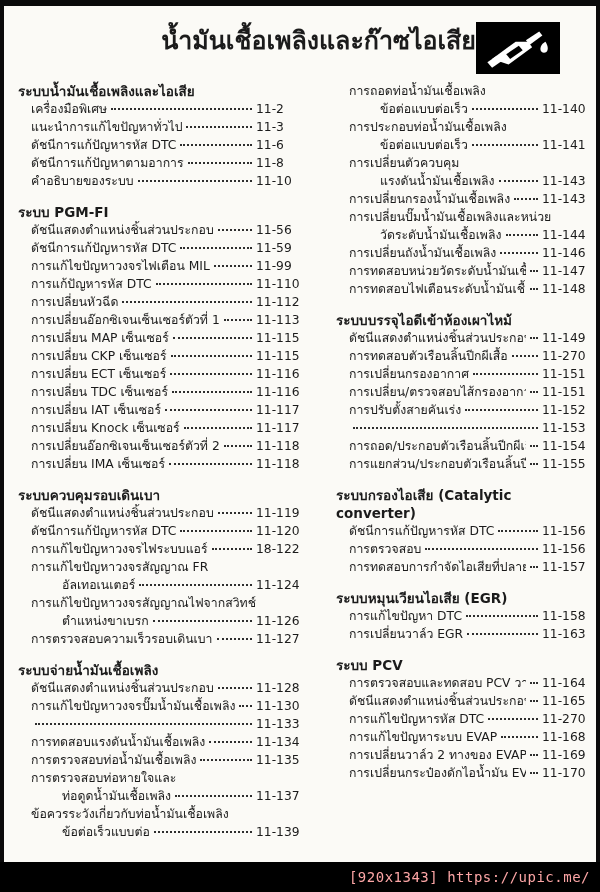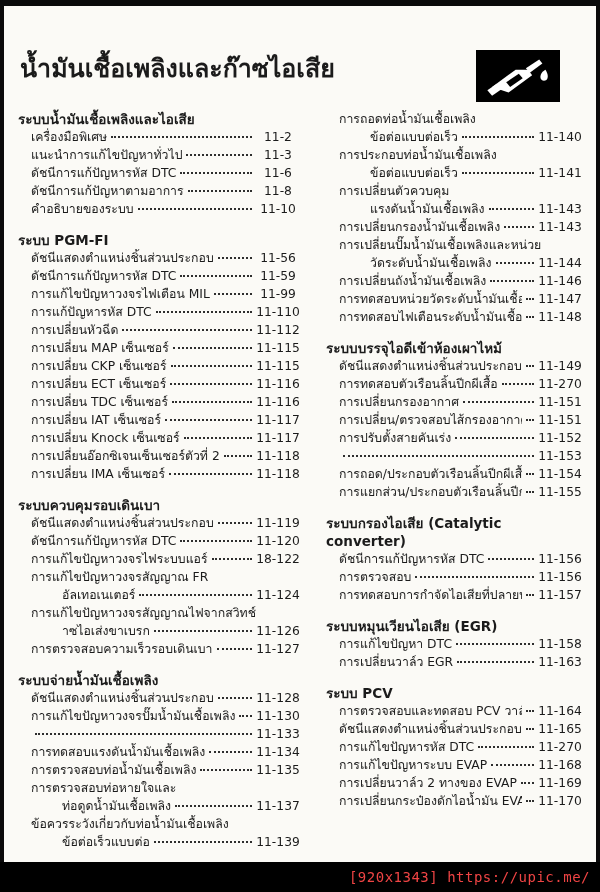--- a/index.html
+++ b/index.html
@@ -13,35 +13,35 @@
   .page {
     position:absolute;
     top:6px; left:4px; right:4px; bottom:30px;
     background:#fbfaf6;
     color:#1b1b1b;
     box-sizing:border-box;
     padding:12px 14px 0 14px;
     overflow:hidden;
   }
   .header-row {
-    display:flex; justify-content:space-between; align-items:flex-start;margin-top:28px;
+    display:flex; justify-content:flex-end; align-items:flex-start;
   }
   .page-title {
     font-size:25px; font-weight:bold; line-height:1.2;
     margin-top:8px; margin-left:2px;
     letter-spacing:0px;
   }
   .icon-box {
     width:84px; height:52px; background:#000;
     margin:4px 22px 0 0;
     display:flex; align-items:center; justify-content:center;
     flex:none;
   }
   .columns {
-    display:flex; gap:26px; margin-top:8px;
+    display:flex; gap:36px; margin-top:8px;
   }
   .col { box-sizing:border-box; }
   .col-left  { width:282px; flex:none; }
   .col-right { width:250px; flex:1; }
   .toc-section:first-child .sec-title { margin-top:0; }
   .sec-title {
     font-weight:bold; font-size:13.5px; line-height:18px;
     margin-top:13px;
   }
   .entry {
@@ -52,26 +52,26 @@
   .entry .lbl { white-space:nowrap; overflow:hidden; }
   .entry.cont { padding-left:44px; }
   .leader {
     flex:1; min-width:8px;
     border-bottom:2px dotted #2e2e2e;
     margin:0 4px;
     transform:translateY(-3px);
   }
   .page-num {
     width:44px; flex:none;
-    text-align:center; white-space:nowrap;
+    text-align:left; white-space:nowrap;
     font-size:12.3px;
   }
   .footer-bar {
     position:absolute; left:0; right:0; bottom:0; height:30px;
-    background:#000; color:#ef4444;
+    background:#000; color:#fca5a5;
     display:flex; align-items:center; justify-content:flex-end;
     padding-right:10px; box-sizing:border-box;
     font-size:14px; letter-spacing:0.5px;
     font-family:"DejaVu Sans Mono","Liberation Mono",monospace;
   }
 </style>
 </head>
 <body>
 
 <div class="frame">
@@ -142,20 +142,25 @@
               <span class="lbl">การแก้ปัญหารหัส DTC</span>
               <span class="leader"></span>
               <span class="page-num">11-110</span>
             </div>
             <div class="entry">
               <span class="lbl">การเปลี่ยนหัวฉีด</span>
               <span class="leader"></span>
               <span class="page-num">11-112</span>
             </div>
             <div class="entry">
+              <span class="lbl">การเปลี่ยนอ๊อกซิเจนเซ็นเซอร์ตัวที่ 1</span>
+              <span class="leader"></span>
+              <span class="page-num">11-113</span>
+            </div>
+            <div class="entry">
               <span class="lbl">การเปลี่ยน MAP เซ็นเซอร์</span>
               <span class="leader"></span>
               <span class="page-num">11-115</span>
             </div>
             <div class="entry">
               <span class="lbl">การเปลี่ยน CKP เซ็นเซอร์</span>
               <span class="leader"></span>
               <span class="page-num">11-115</span>
             </div>
             <div class="entry">
@@ -211,21 +216,21 @@
             </div>
             <div class="entry cont">
               <span class="lbl">อัลเทอเนเตอร์</span>
               <span class="leader"></span>
               <span class="page-num">11-124</span>
             </div>
             <div class="entry">
               <span class="lbl">การแก้ไขปัญหาวงจรสัญญาณไฟจากสวิทช์</span>
             </div>
             <div class="entry cont">
-              <span class="lbl">าซไอเส่งขาเบรก</span>
+              <span class="lbl">ตำแหน่งขาเบรก</span>
               <span class="leader"></span>
               <span class="page-num">11-126</span>
             </div>
             <div class="entry">
               <span class="lbl">การตรวจสอบความเร็วรอบเดินเบา</span>
               <span class="leader"></span>
               <span class="page-num">11-127</span>
             </div>
           </div>
           <div class="toc-section">

